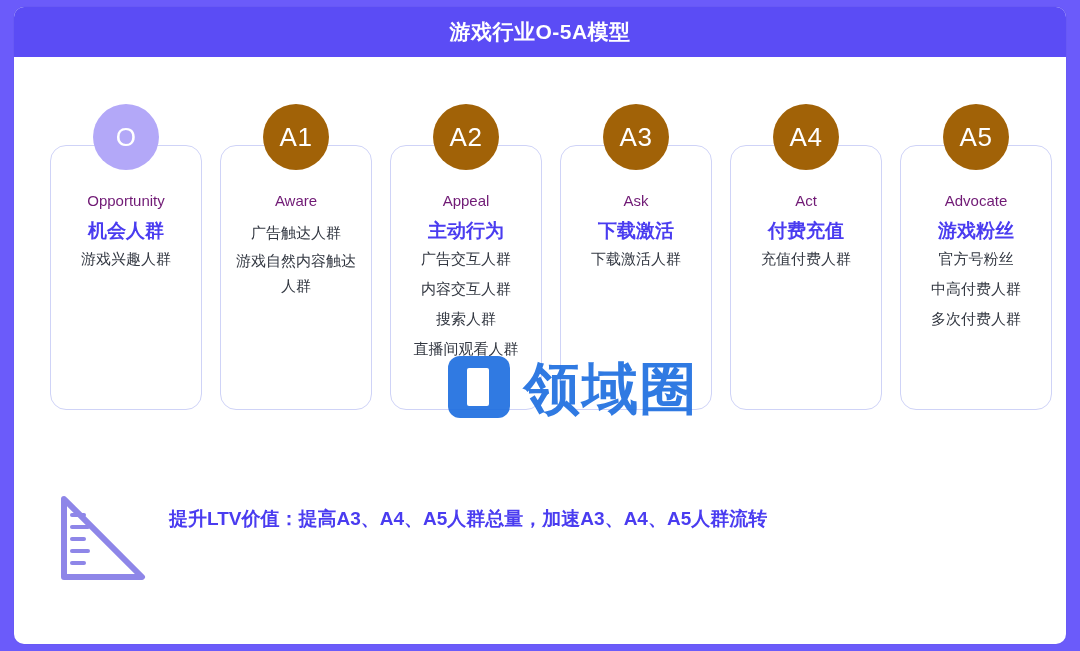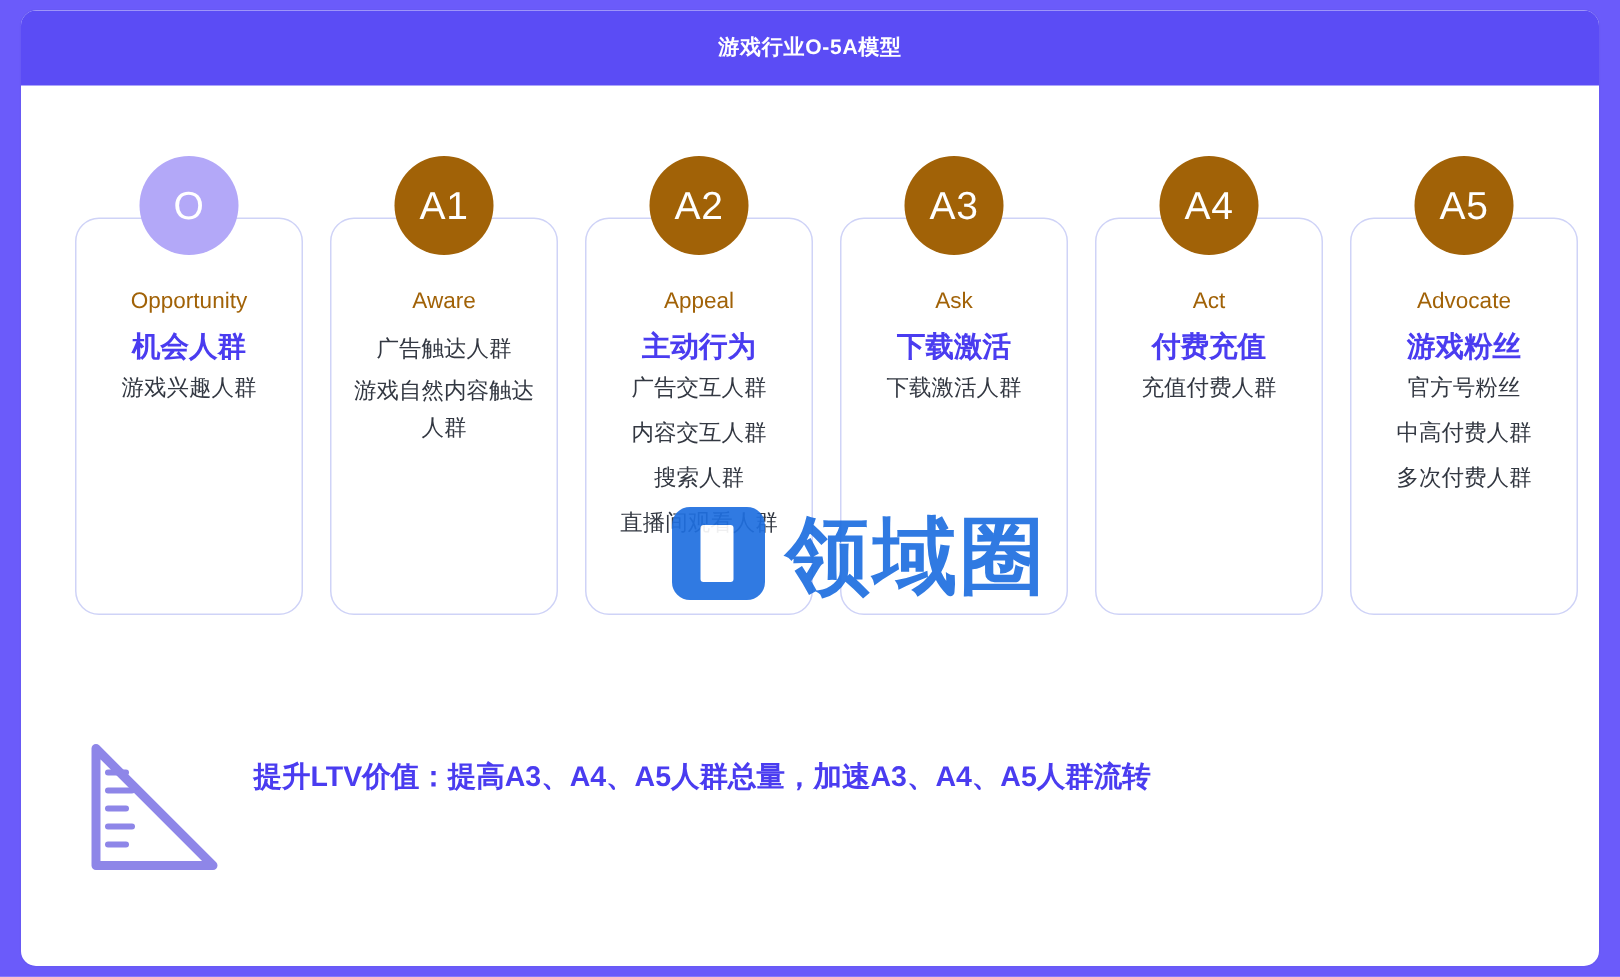--- a/index.html
+++ b/index.html
@@ -28,21 +28,21 @@
   }
   .titlebar {
     height: 50px;
     background: #5b4cf5;
     display: flex;
     align-items: center;
     justify-content: center;
   }
   .titlebar .title {
     color: #ffffff;
-    font-size: 14px;
+    font-size: 21px;
     font-weight: bold;
     letter-spacing: 0.5px;
   }
   .stages {
     position: relative;
     margin-top: 38px;
     height: 370px;
   }
   .stage {
     position: absolute;
@@ -66,21 +66,21 @@
     border-radius: 50%;
     background: #a16207;
     color: #ffffff;
     font-size: 26px;
     line-height: 66px;
     font-weight: normal;
     letter-spacing: 0.5px;
   }
   .badge.b0 { background: #b3a8f8; }
   .en {
-    color: #a16207;
+    color: #701a75;
     font-size: 15px;
     margin-bottom: 9px;
   }
   .cn {
     color: #4a3cf0;
     font-size: 19px;
     font-weight: bold;
     margin-bottom: 0;
   }
   .items {
@@ -109,21 +109,21 @@
     left: 155px;
     top: 28px;
     color: #4a3cf0;
     font-size: 19px;
     font-weight: bold;
     line-height: 48px;
   }
   .watermark {
     position: absolute;
     left: 434px;
-    top: 325px;
+    top: 343px;
     width: 340px;
     height: 80px;
     pointer-events: none;
     opacity: 0.92;
   }
   .wm-text {
     position: absolute;
     left: 76px;
     top: 2px;
     font-size: 56px;

